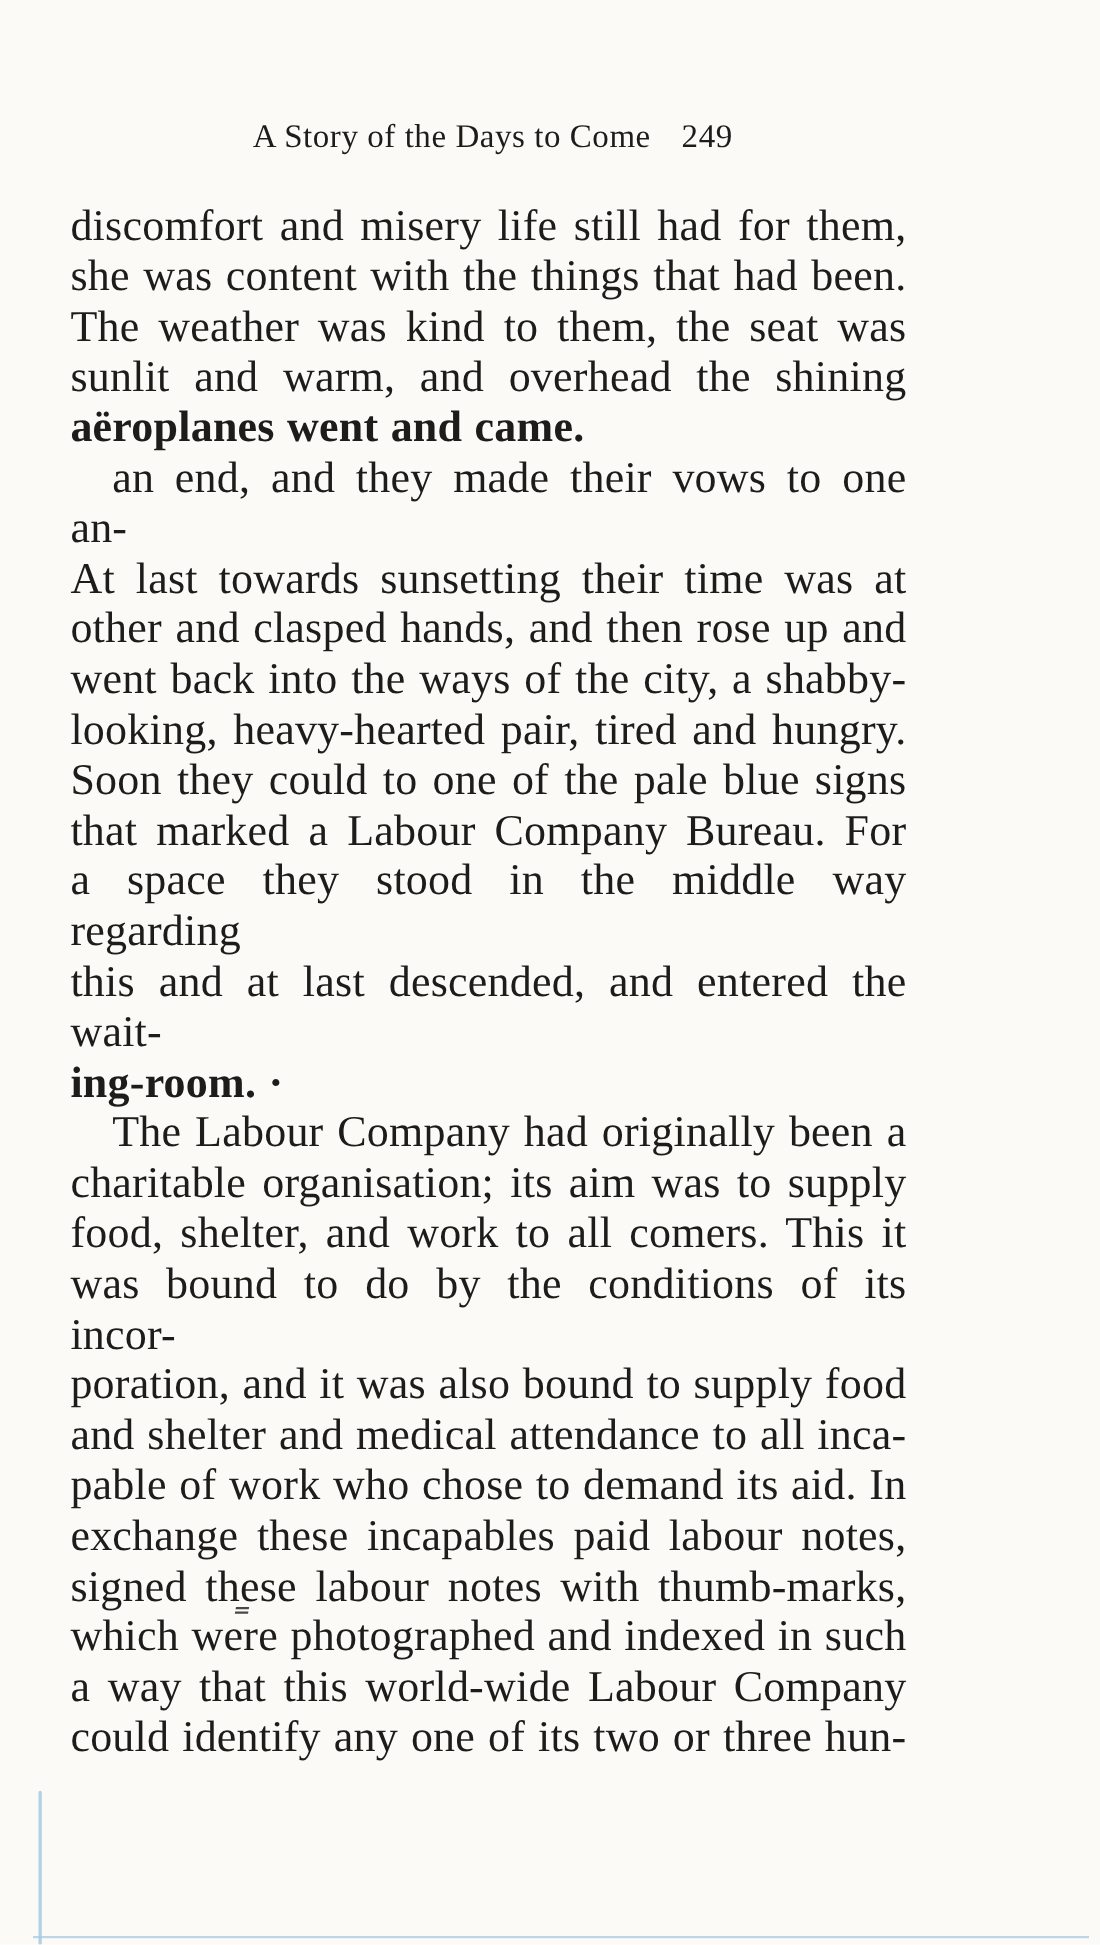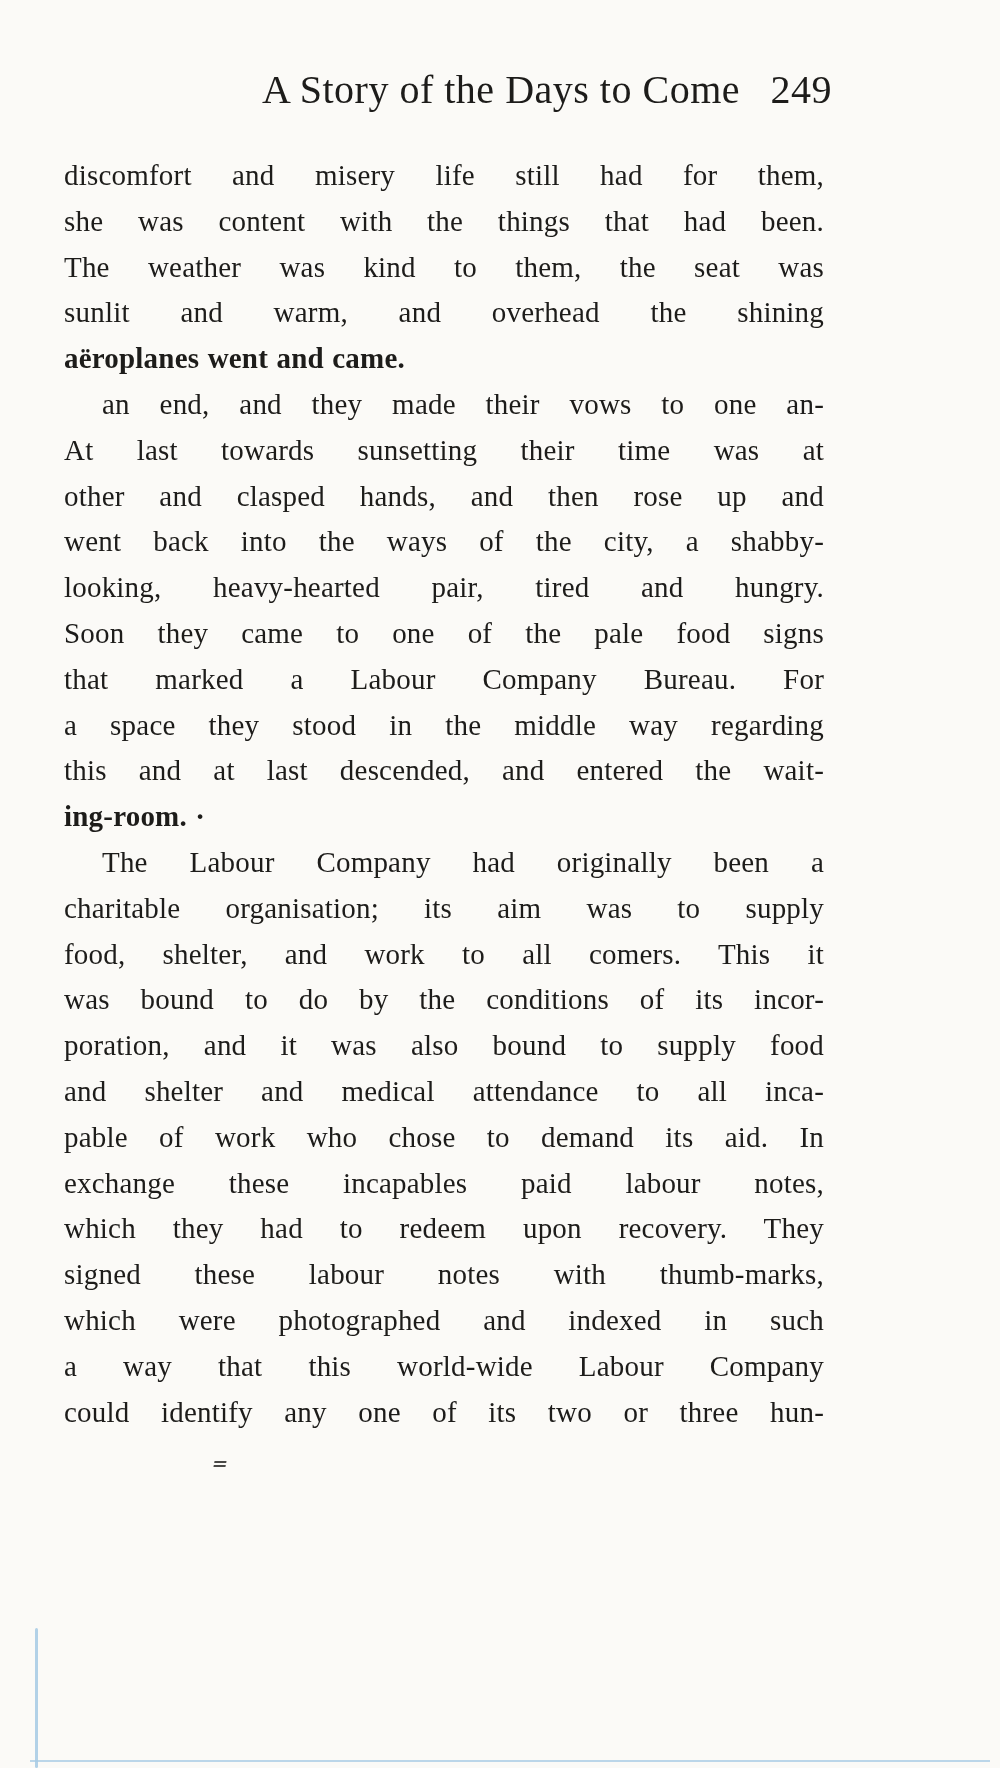--- a/index.html
+++ b/index.html
@@ -12,39 +12,39 @@
   .page {
     position: relative;
     width: 1000px;
     height: 1768px;
     background: var(--paper);
     overflow: hidden;
     font-family: "Liberation Serif", "DejaVu Serif", serif;
     color: var(--ink);
   }
   .running-header {
-    padding-top: 66px;
+    padding-top: 108px;
     margin-left: 64px;
     width: 768px;
-    text-align: right;
-    font-size: 40px;
+    text-align: center;
+    font-size: 30px;
     letter-spacing: 0.5px;
     white-space: nowrap;
   }
   .running-header .page-number {
     display: inline-block;
     margin-left: 20px;
   }
   .page-body {
     margin: 40px 0 0 64px;
     width: 760px;
   }
   .paragraph { margin: 0; }
   .line {
-    font-size: 29px;
+    font-size: 40px;
     line-height: 45.8px;
     letter-spacing: 0.2px;
     word-spacing: 1px;
     text-align: justify;
     text-align-last: justify;
     white-space: normal;
   }
   .line.flush-left {
     text-align-last: left;
     font-weight: bold;
@@ -101,36 +101,35 @@
         <div class="line">The weather was kind to them, the seat was</div>
         <div class="line">sunlit and warm, and overhead the shining</div>
         <div class="line flush-left">aëroplanes went and came.</div>
       </div>
       <div class="paragraph indent">
         <div class="line">an end, and they made their vows to one an-</div>
         <div class="line">At last towards sunsetting their time was at</div>
         <div class="line">other and clasped hands, and then rose up and</div>
         <div class="line">went back into the ways of the city, a shabby-</div>
         <div class="line">looking, heavy-hearted pair, tired and hungry.</div>
-        <div class="line">Soon they came to one of the pale food signs</div>
+        <div class="line">Soon they could to one of the pale blue signs</div>
         <div class="line">that marked a Labour Company Bureau. For</div>
         <div class="line">a space they stood in the middle way regarding</div>
         <div class="line">this and at last descended, and entered the wait-</div>
         <div class="line flush-left">ing-room. ·</div>
       </div>
       <div class="paragraph indent">
         <div class="line">The Labour Company had originally been a</div>
         <div class="line">charitable organisation; its aim was to supply</div>
         <div class="line">food, shelter, and work to all comers. This it</div>
         <div class="line">was bound to do by the conditions of its incor-</div>
         <div class="line">poration, and it was also bound to supply food</div>
         <div class="line">and shelter and medical attendance to all inca-</div>
         <div class="line">pable of work who chose to demand its aid. In</div>
         <div class="line">exchange these incapables paid labour notes,</div>
-        <div class="line">which they had to redeem upon recovery. They</div>
         <div class="line">signed these labour notes with thumb-marks,</div>
         <div class="line">which were photographed and indexed in such</div>
         <div class="line">a way that this world-wide Labour Company</div>
         <div class="line">could identify any one of its two or three hun-</div>
       </div>
     </div>
 
   <div class="artifact-ink-mark"></div>
   <div class="artifact-vline"></div>
   <div class="artifact-hline"></div>

